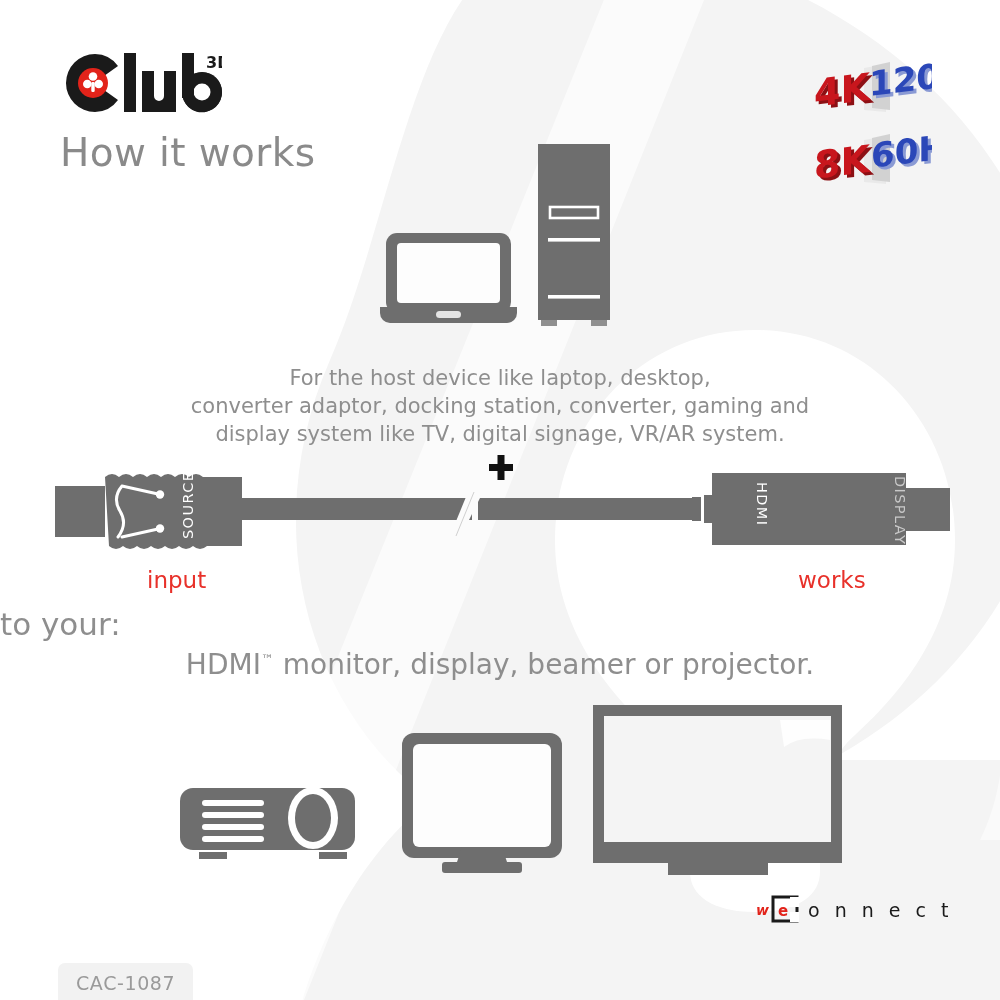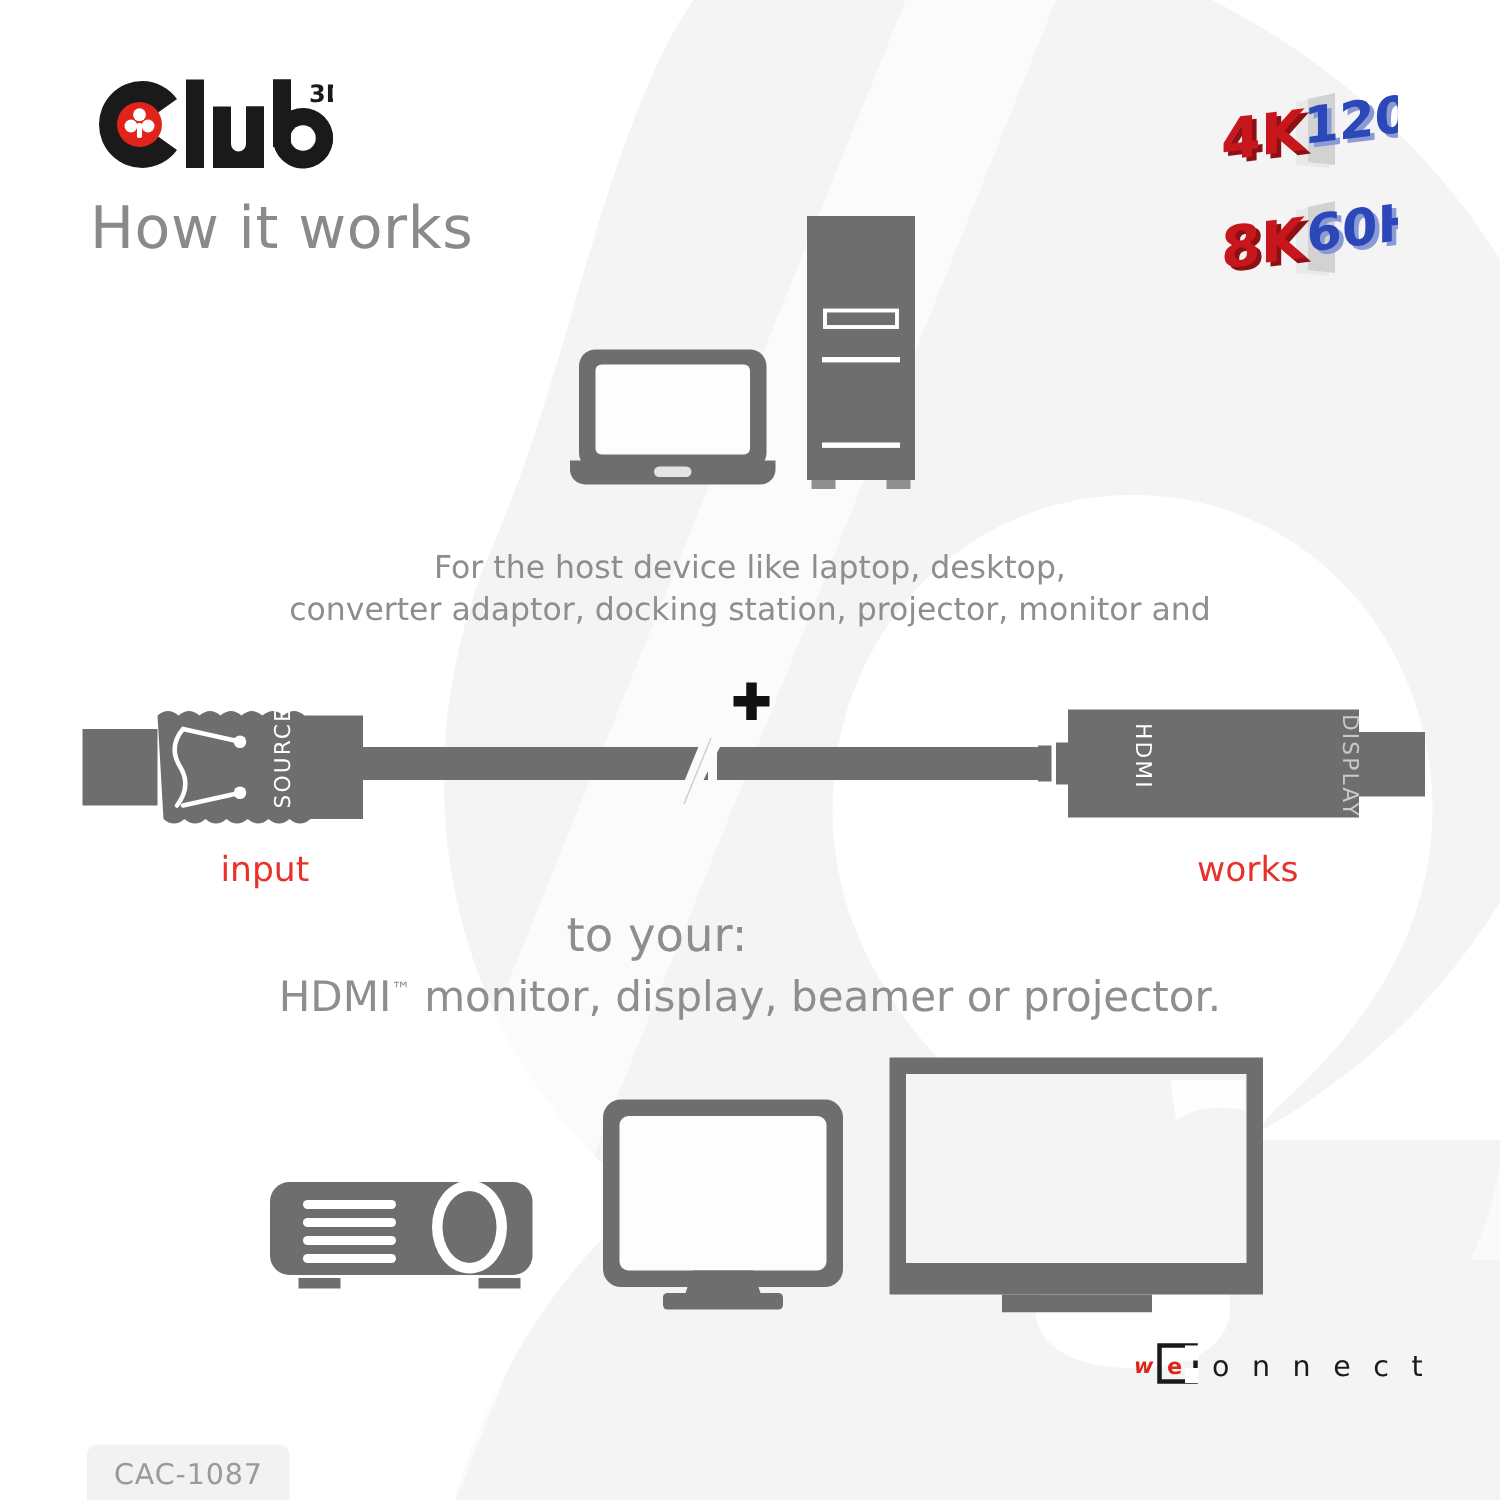--- a/index.html
+++ b/index.html
@@ -72,21 +72,21 @@
     font-size: 23px;
     z-index: 6;
     white-space: nowrap;
   }
   #label-input  { left: 147px; top: 567px; }
   #label-output { left: 798px; top: 567px; }
 
   
   #toyour {
     position: absolute; left: 0; top: 606px; width: 876px;
-    text-align: center; color: #8e8e8e;
+    color: #8e8e8e;
     font-size: 31px; z-index: 5;
   }
   #toyour-sub {
     position: absolute; left: 0; top: 648px; width: 1000px;
     text-align: center; color: #8e8e8e;
     font-size: 28px; z-index: 5;
     white-space: nowrap;
   }
   #toyour-sub sup { font-size: 13px; vertical-align: super; }
 
@@ -206,21 +206,22 @@
         <rect x="168" y="103" width="52" height="3.6" fill="#ffffff"></rect>
         <rect x="168" y="160" width="52" height="3.6" fill="#ffffff"></rect>
         <rect x="161" y="185" width="16" height="6" fill="#8f8f8f"></rect>
         <rect x="211" y="185" width="16" height="6" fill="#8f8f8f"></rect>
       </g>
     </svg>
   </div>
 
   <div id="host-text">
     <div>For the host device like laptop, desktop,</div>
-    <div>converter adaptor, docking station, projector, monitor and</div>
+    <div>converter adaptor, docking station, converter, gaming and</div>
+    <div>display system like TV, digital signage, VR/AR system.</div>
   </div>
 
   <div id="cable">
     <svg width="1000" height="120" viewBox="0 0 1000 120">
 
       <g fill="#111111">
         <rect x="489" y="14" width="24" height="7"></rect>
         <rect x="497.5" y="5" width="7" height="25"></rect>
       </g>
 

